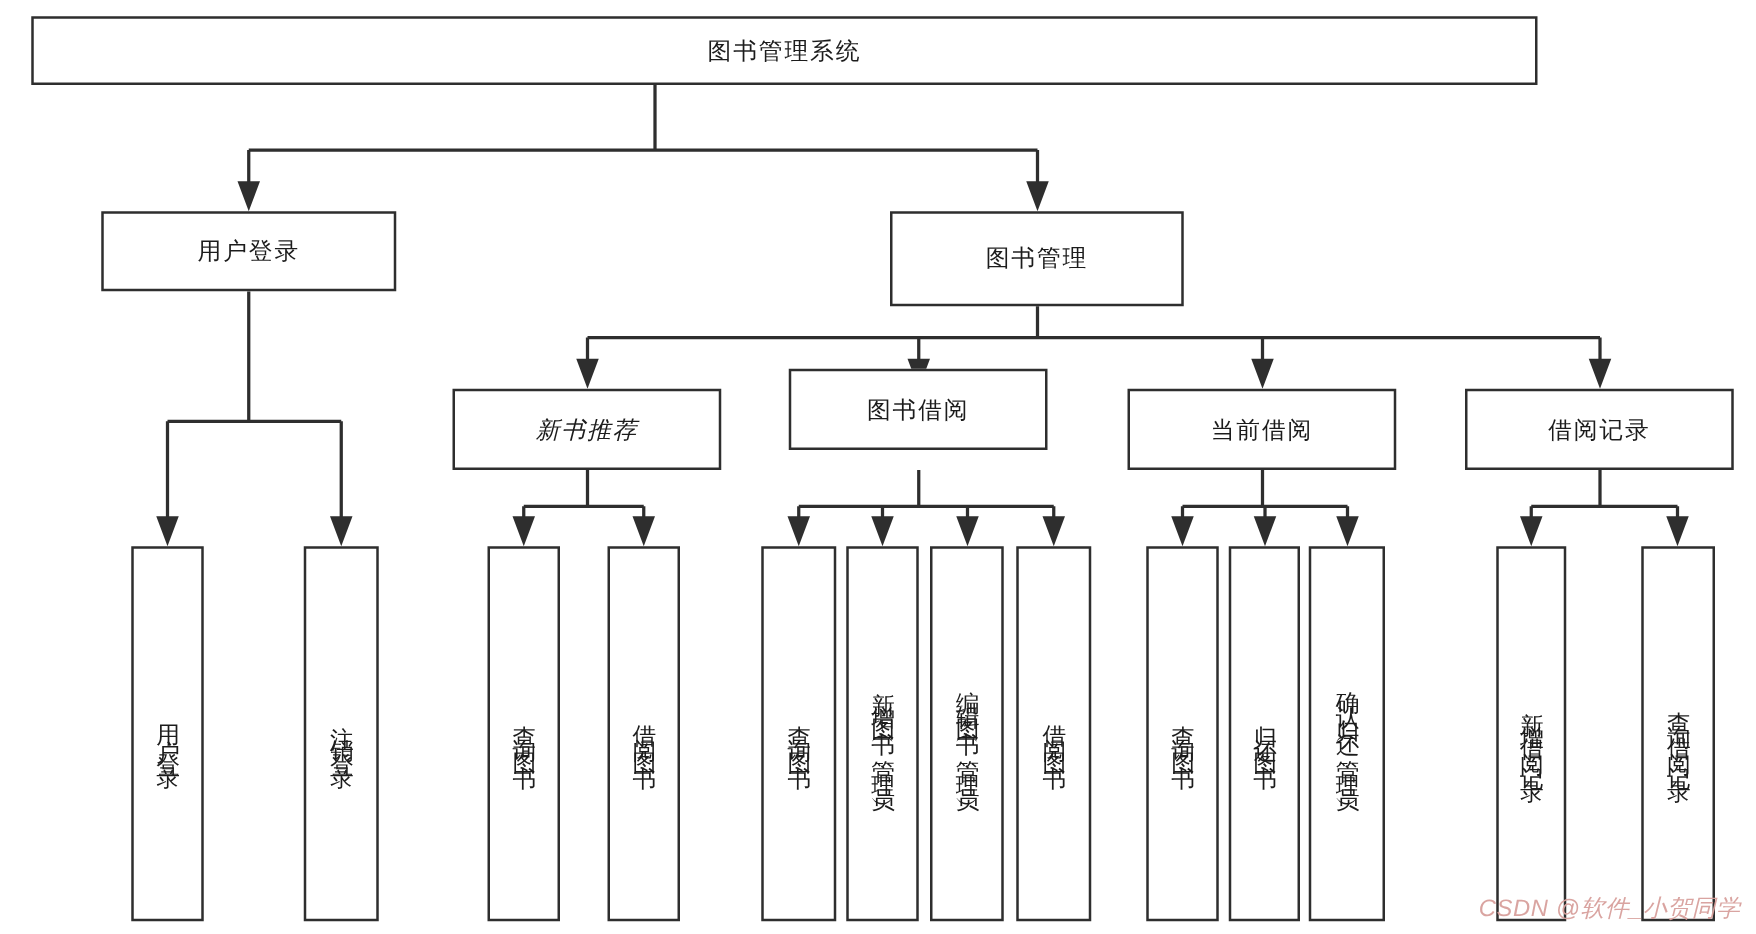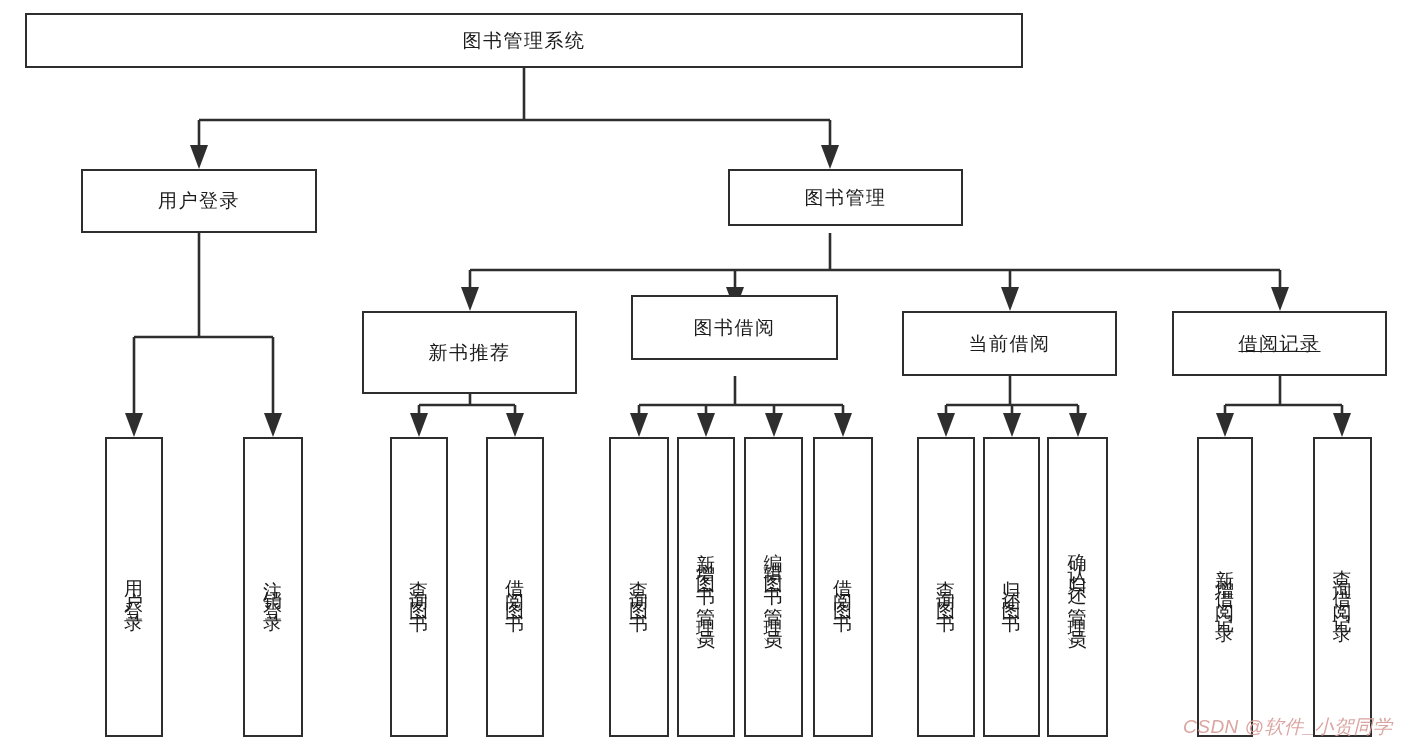--- a/index.html
+++ b/index.html
@@ -62,27 +62,27 @@
     font-size: 19px;
     letter-spacing: 0.5px;
     color: #d8a09c;
     opacity: 0.95;
     z-index: 3;
     white-space: nowrap;
     font-style: italic;
   }
 
   
-  #n-root        { left: 25px;  top: 13px;  width: 998px; height: 55px; }
+  #n-root        { left: 25px;  top: 13px;  width: 1205px; height: 55px; }
   #n-user-login  { left: 81px;  top: 169px; width: 236px; height: 64px; }
-  #n-book-mgmt   { left: 728px; top: 169px; width: 235px; height: 57px; }
-  #n-new-book    { left: 362px; top: 311px; width: 215px; height: 83px; }
+  #n-book-mgmt   { left: 712px; top: 169px; width: 235px; height: 76px; }
+  #n-new-book    { left: 362px; top: 311px; width: 215px; height: 65px; font-style: italic; }
   #n-book-borrow { left: 631px; top: 295px; width: 207px; height: 65px; }
   #n-cur-borrow  { left: 902px; top: 311px; width: 215px; height: 65px; font-family: Liberation Serif, serif; }
-  #n-borrow-rec  { left: 1172px;top: 311px; width: 215px; height: 65px; text-decoration: underline; }
+  #n-borrow-rec  { left: 1172px;top: 311px; width: 215px; height: 65px; }
 
   #l-a1 { left: 105px;  width: 58px; }
   #l-a2 { left: 243px;  width: 60px; }
   #l-b1 { left: 390px;  width: 58px; }
   #l-b2 { left: 486px;  width: 58px; }
   #l-c1 { left: 609px;  width: 60px; }
   #l-c2 { left: 677px;  width: 58px; }
   #l-c3 { left: 744px;  width: 59px; }
   #l-c4 { left: 813px;  width: 60px; }
   #l-d1 { left: 917px;  width: 58px; }

